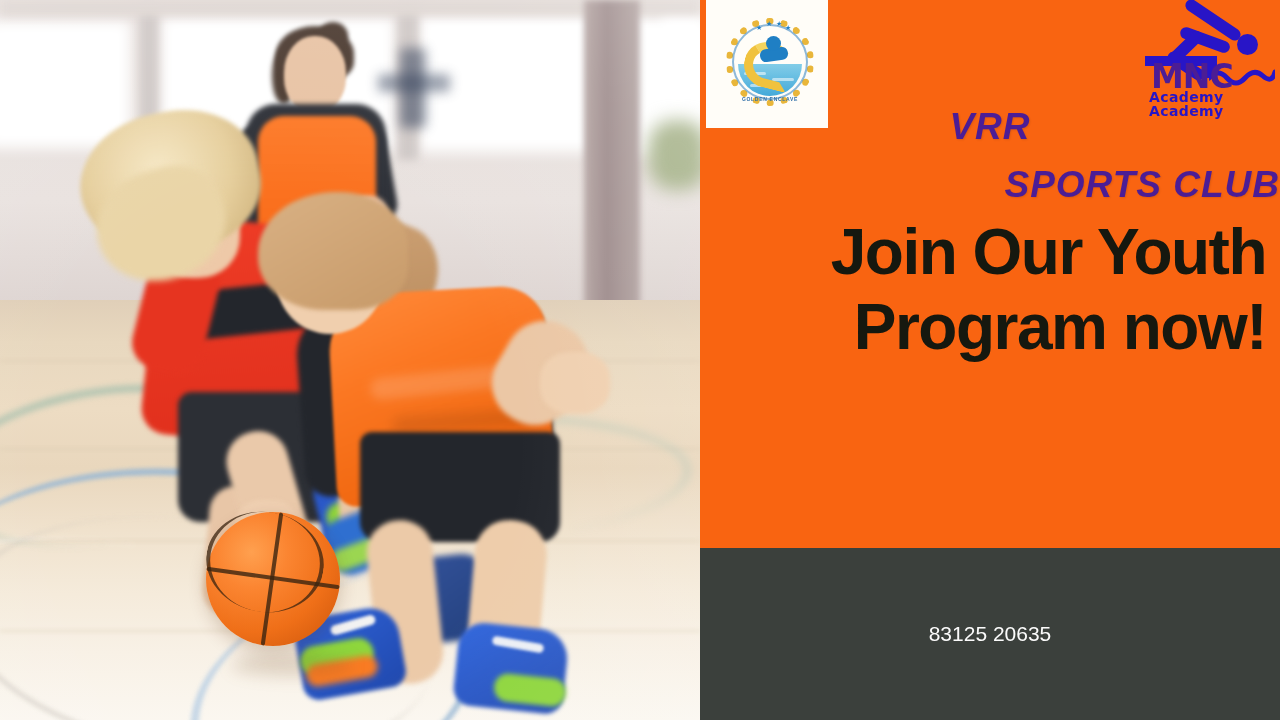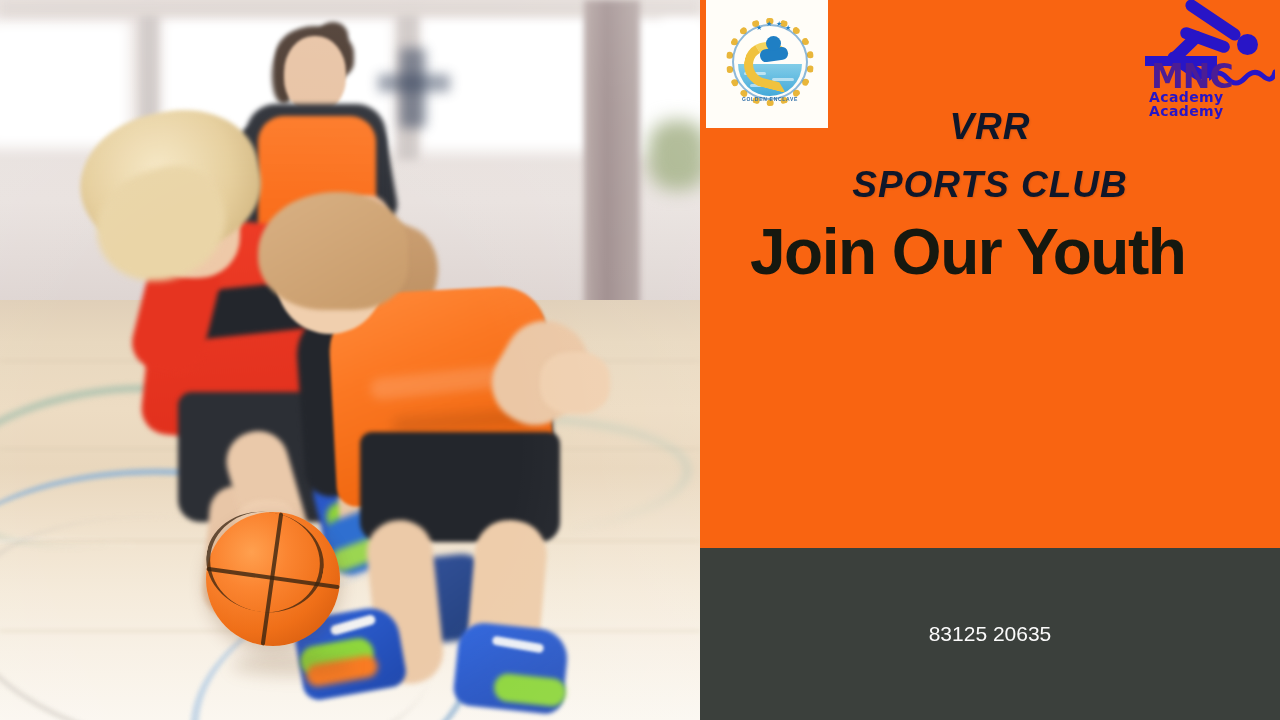--- a/index.html
+++ b/index.html
@@ -140,29 +140,29 @@
   .mnc-body{position:absolute;left:34px;top:26px;width:52px;height:12px;background:#2815c7;
     border-radius:6px;transform:rotate(20deg);}
   .mnc-leg{position:absolute;left:18px;top:34px;width:44px;height:12px;background:#2815c7;
     border-radius:6px;transform:rotate(-44deg);}
   .mnc-leg2{position:absolute;left:20px;top:52px;width:42px;height:12px;background:#2815c7;
     border-radius:6px;transform:rotate(34deg);}
   .mnc-block{position:absolute;left:0px;top:48px;width:72px;height:10px;background:#2815c7;}
   .mnc-block2{position:absolute;left:62px;top:48px;width:10px;height:22px;background:#2815c7;}
   .mnc-wave{position:absolute;left:64px;top:58px;width:66px;height:22px;}
 
-  .club-name{position:absolute;left:0;top:98px;width:580px;text-align:center;color:#0f172a;
+  .club-name{position:absolute;left:0;top:98px;width:580px;text-align:center;color:#4c1d95;
     font-size:37px;font-style:italic;font-weight:bold;line-height:58px;letter-spacing:1px;
     font-family:"Liberation Sans",sans-serif;text-shadow:1px 1px 2px rgba(0,0,0,.10);}
-  .club-name .l2{display:block;}
+  .club-name .l2{display:block;text-align:right;}
 
   .headline{position:absolute;left:50px;top:215px;width:516px;color:#16180f;
     font-family:"Liberation Sans",sans-serif;font-weight:bold;font-size:64px;line-height:75px;
     letter-spacing:-1.5px;}
-  .headline span{display:block;}
+  .headline span{display:block;text-align:right;}
 
   
   .footer{position:absolute;left:700px;top:548px;width:580px;height:172px;background:#3b403c;}
   .footer .tag{position:absolute;left:0;top:38px;width:580px;text-align:center;color:#fbfbfb;
     font-size:21px;line-height:32px;font-family:"Liberation Sans",sans-serif;}
   .footer .phone{position:absolute;left:0;top:70px;width:580px;text-align:center;color:#fbfbfb;
     font-size:21px;line-height:32px;font-family:"Liberation Sans",sans-serif;}
 </style>
 </head>
 <body>
@@ -295,20 +295,21 @@
       <div class="mnc-sub">Academy Academy</div>
     </div>
 
     <div class="club-name">
       <span class="l1">VRR</span>
       <span class="l2">SPORTS CLUB</span>
     </div>
 
     <div class="headline">
       <span>Join Our Youth</span>
+      <span>Program now!</span>
     </div>
   </div>
 
   <div class="footer">
     <div class="phone">83125 20635</div>
   </div>
 
 </div>
 
 </body></html>

